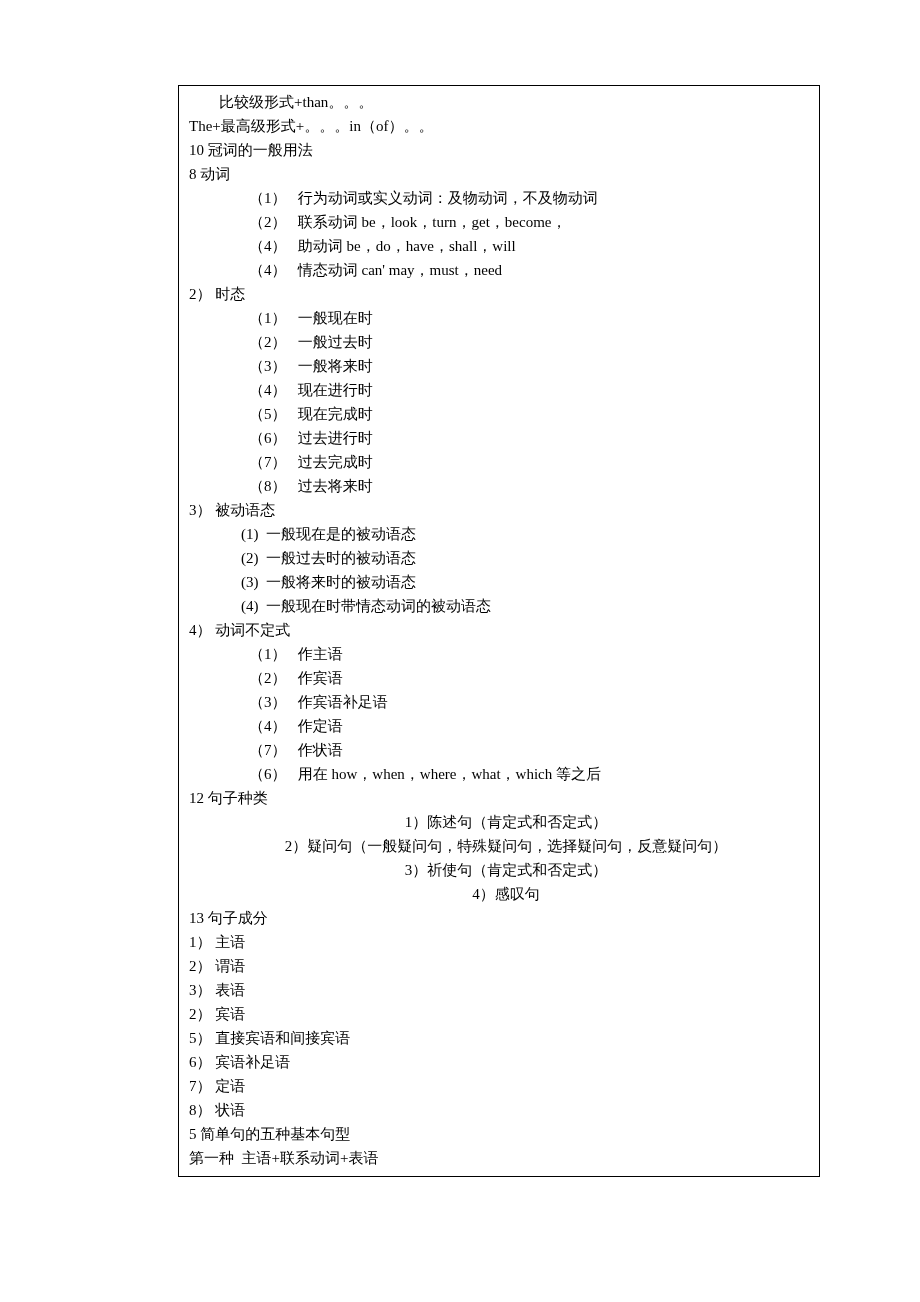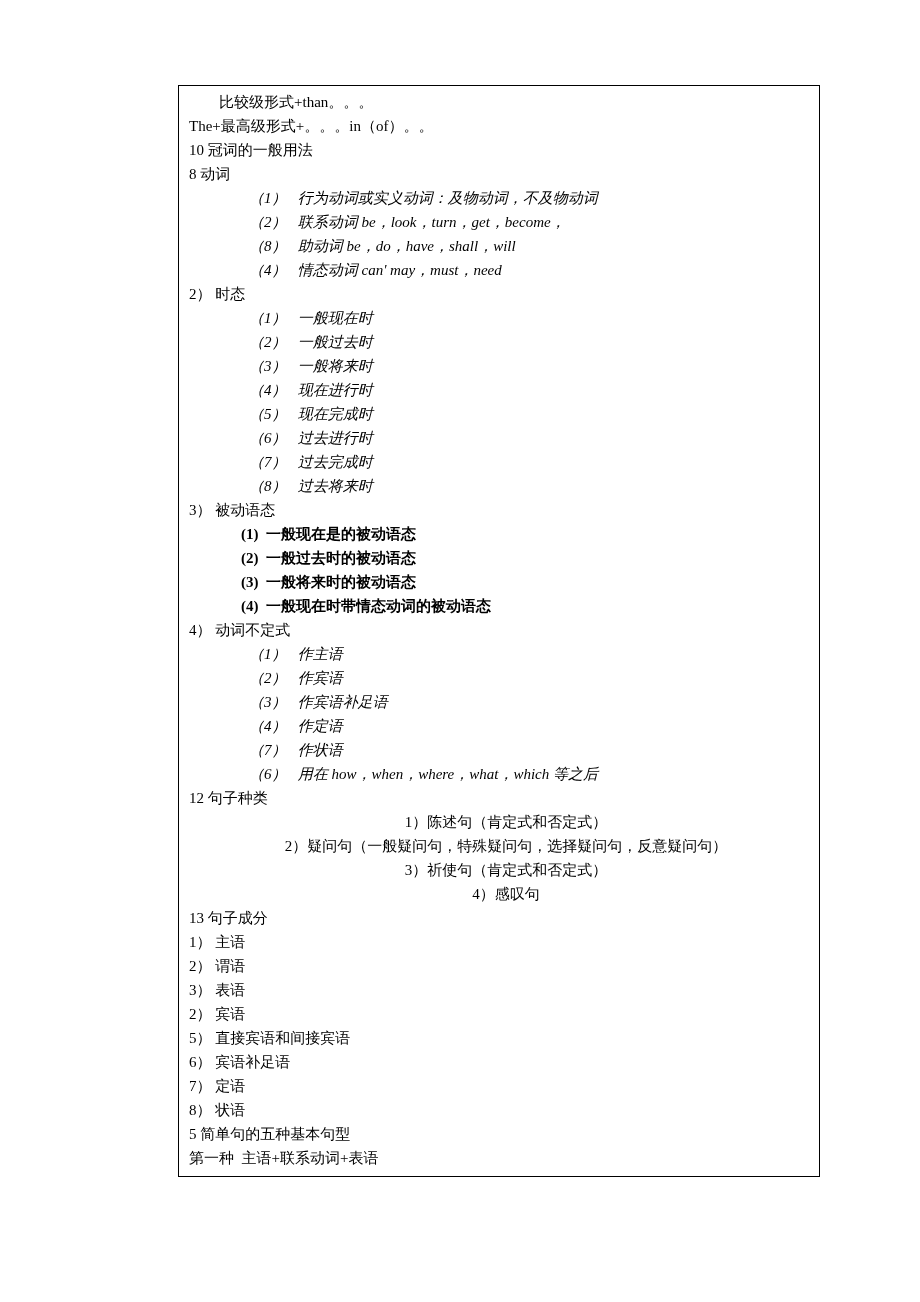--- a/index.html
+++ b/index.html
@@ -23,35 +23,35 @@
     margin: 0 100px 0 178px;
     padding: 4px 10px 6px 10px;
     box-sizing: border-box;
   }
   .line {
     white-space: pre;
   }
   .indent0 { padding-left: 0; }
   .indent1 { padding-left: 30px; }
   .indent1b { padding-left: 14px; text-align: center; }
-  .indent2 { padding-left: 60px; font-style: italic; }
-  .indent2b { padding-left: 52px; font-weight: bold; }
+  .indent2 { padding-left: 60px; }
+  .indent2b { padding-left: 52px; }
 </style>
 </head>
 <body>
 
 <div class="page">
   <div class="content-box" id="content-box">
   <div class="line indent1">比较级形式+than。。。</div>
       <div class="line indent0">The+最高级形式+。。。in（of）。。</div>
       <div class="line indent0">10 冠词的一般用法</div>
       <div class="line indent0">8 动词</div>
       <div class="line indent2">（1）   行为动词或实义动词：及物动词，不及物动词</div>
       <div class="line indent2">（2）   联系动词 be，look，turn，get，become，</div>
-      <div class="line indent2">（8）   助动词 be，do，have，shall，will</div>
+      <div class="line indent2">（4）   助动词 be，do，have，shall，will</div>
       <div class="line indent2">（4）   情态动词 can' may，must，need</div>
       <div class="line indent0">2） 时态</div>
       <div class="line indent2">（1）   一般现在时</div>
       <div class="line indent2">（2）   一般过去时</div>
       <div class="line indent2">（3）   一般将来时</div>
       <div class="line indent2">（4）   现在进行时</div>
       <div class="line indent2">（5）   现在完成时</div>
       <div class="line indent2">（6）   过去进行时</div>
       <div class="line indent2">（7）   过去完成时</div>
       <div class="line indent2">（8）   过去将来时</div>

